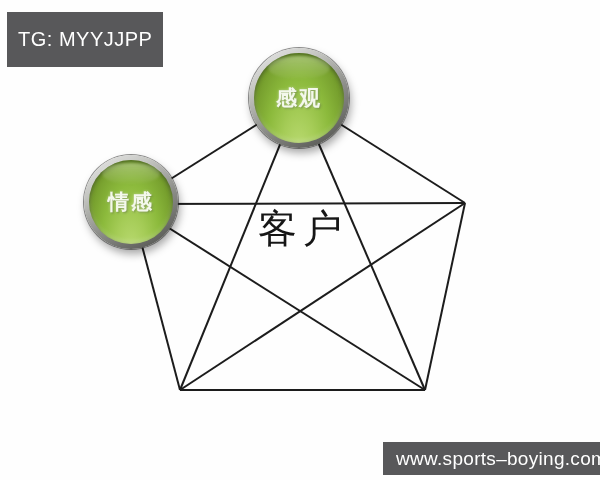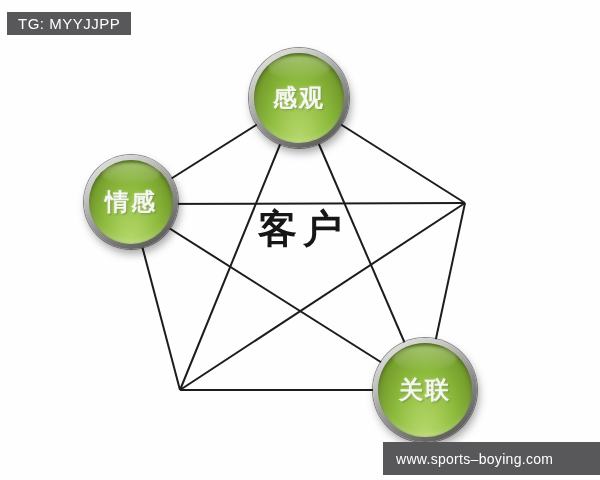--- a/index.html
+++ b/index.html
@@ -44,65 +44,65 @@
     left: 16%; top: 3%;
     width: 68%; height: 26%;
     border-radius: 50%;
     background: linear-gradient(rgba(255,255,255,0.30), rgba(255,255,255,0.02));
     filter: blur(1px);
   }
   .node-label {
     position: relative;
     color: #f4f8ec;
     font-weight: bold;
-    font-size: 24px;
+    font-size: 21px;
     letter-spacing: 2px;
     text-shadow: 0 0 3px rgba(255,255,255,0.45), 1px 1px 2px rgba(40,60,10,0.45);
     font-family: Liberation Mono, monospace;
     white-space: nowrap;
   }
   
   .center-label {
     position: absolute;
     left: 233px;
     top: 206px;
     width: 140px;
     text-align: center;
     color: #161616;
     font-family: "DejaVu Serif", "Liberation Serif", serif;
-    font-weight: bold;
+    font-weight: normal;
     font-size: 39px;
     line-height: 45px;
     letter-spacing: 6px;
   }
   .center-label span { display: block; white-space: nowrap; }
   
   .badge {
     position: absolute;
     background: #58585a;
     color: #ffffff;
     display: flex;
     align-items: center;
     white-space: nowrap;
   }
   .badge-top {
     left: 7px;
     top: 12px;
     height: 23px;
-    padding: 0 11px;
-    font-size: 15px;
+    padding: 16px 11px;
+    font-size: 20px;
     letter-spacing: 0.5px;
   }
   .badge-bottom {
     left: 383px;
     top: 442px;
     right: 0;
     height: 33px;
     padding: 0 13px;
-    font-size: 14px;
+    font-size: 19px;
     letter-spacing: 0.3px;
   }
 </style>
 </head>
 <body>
 
 <div class="canvas">
 
   <svg class="edges" id="edges">
       <line x1="299" y1="98" x2="131" y2="204" stroke="#1c1c1c" stroke-width="2"></line>
@@ -124,25 +124,20 @@
   </div>
 
   <div class="node" style="left: 84px; top: 155px; width: 94px; height: 94px;">
     <div class="sphere">
       <span class="node-label">情感</span>
     </div>
   </div>
 
 
 
-  <div class="node" style="left: 373px; top: 338px; width: 104px; height: 104px;">
-    <div class="sphere">
-      <span class="node-label">关联</span>
-    </div>
-  </div>
 
   <div class="center-label">
     <span>客户</span>
   </div>
 
   <div class="badge badge-top">TG: MYYJJPP</div>
 
   <div class="badge badge-bottom">www.sports–boying.com</div>
 
 </div>

